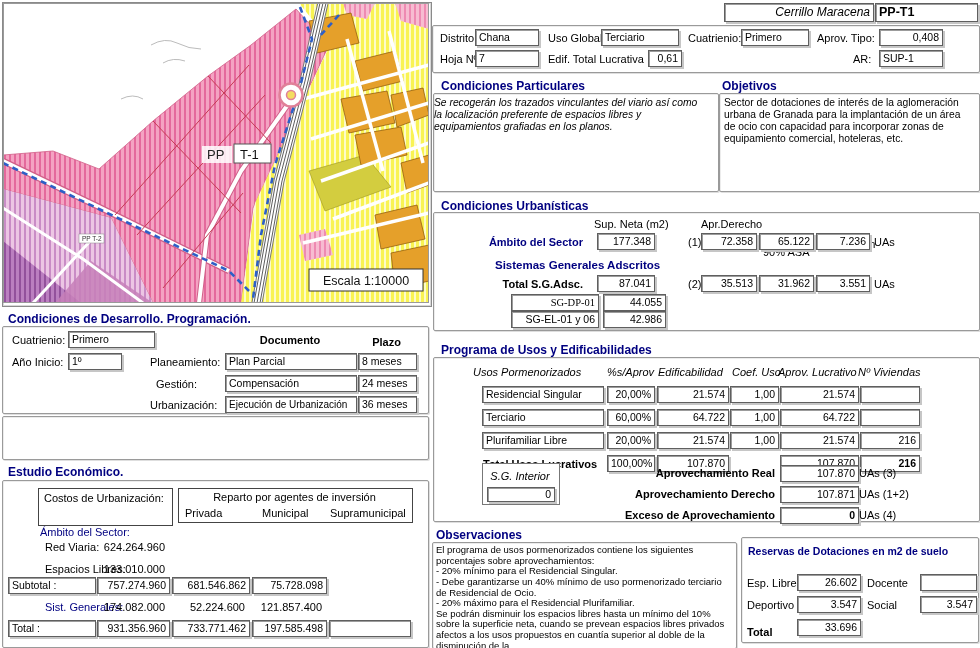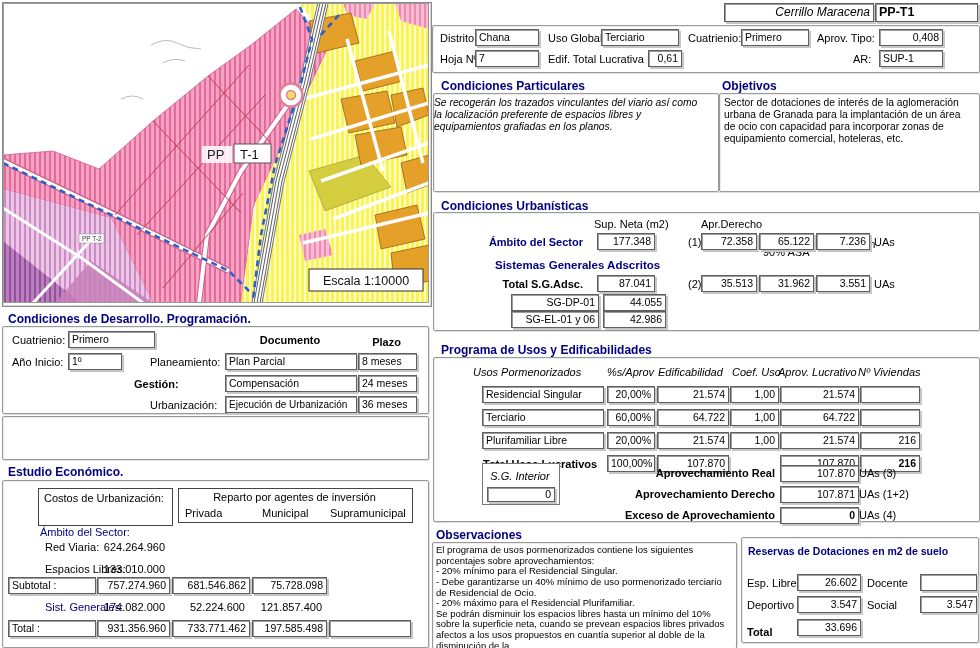--- a/index.html
+++ b/index.html
@@ -186,21 +186,21 @@
   <div class="hd" style="left:495px;top:259px;font-size:11.5px;">Sistemas Generales  Adscritos</div>
 
   <div class="lbl b r" style="left:455px;top:278px;width:128px;">Total S.G.Adsc.</div>
   <div class="tb num" style="left:597px;top:275px;width:50px;">87.041</div>
   <span class="lbl" style="left:688px;top:278px;">(2)</span>
   <div class="tb num" style="left:701px;top:275px;width:48px;">35.513</div>
   <div class="tb num" style="left:759px;top:275px;width:47px;">31.962</div>
   <div class="tb num" style="left:816px;top:275px;width:46px;">3.551</div>
   <span class="lbl" style="left:874px;top:278px;">UAs</span>
 
-  <div class="tb r" style="left:511px;top:294px;width:80px;">SG-DP-01</div>
+  <div class="tb r" style="left:511px;top:294px;width:80px;font-family:Liberation Serif, serif;">SG-DP-01</div>
   <div class="tb num" style="left:603px;top:294px;width:55px;">44.055</div>
   <div class="tb r" style="left:511px;top:311px;width:80px;">SG-EL-01 y 06</div>
   <div class="tb num" style="left:603px;top:311px;width:55px;">42.986</div>
 
   <div class="hd" style="left:441px;top:343px;">Programa de Usos y Edificabilidades</div>
   <div class="gb" style="left:433px;top:357px;width:545px;height:163px;"></div>
   <span class="lbl i sm" style="left:473px;top:366px;">Usos Pormenorizados</span>
   <span class="lbl i sm" style="left:607px;top:366px;">%s/Aprov</span>
   <span class="lbl i sm" style="left:658px;top:366px;">Edificabilidad</span>
   <span class="lbl i sm" style="left:732px;top:366px;">Coef. Uso</span>
@@ -275,21 +275,21 @@
   <span class="lbl" style="left:12px;top:334px;">Cuatrienio:</span>
   <div class="tb" style="left:68px;top:331px;width:79px;">Primero</div>
   <div class="lbl b c" style="left:225px;top:334px;width:130px;">Documento</div>
   <div class="lbl b c" style="left:358px;top:336px;width:57px;">Plazo</div>
   <span class="lbl" style="left:12px;top:356px;">Año Inicio:</span>
   <div class="tb" style="left:68px;top:353px;width:46px;">1º</div>
 
   <span class="lbl" style="left:150px;top:356px;">Planeamiento:</span>
   <div class="tb" style="left:225px;top:353px;width:124px;">Plan Parcial</div>
   <div class="tb" style="left:358px;top:353px;width:51px;">8 meses</div>
-  <span class="lbl" style="left:134px;top:378px;font-weight:bold;">Gestión:</span>
+  <span class="lbl" style="left:156px;top:378px;">Gestión:</span>
   <div class="tb" style="left:225px;top:375px;width:124px;">Compensación</div>
   <div class="tb" style="left:358px;top:375px;width:51px;">24 meses</div>
   <span class="lbl" style="left:150px;top:399px;">Urbanización:</span>
   <div class="tb" style="left:225px;top:396px;width:124px;font-size:10px;">Ejecución de Urbanización</div>
   <div class="tb" style="left:358px;top:396px;width:51px;">36 meses</div>
 
   <div class="gb" style="left:2px;top:416px;width:425px;height:42px;"></div>
 
   <div class="hd" style="left:8px;top:465px;">Estudio Económico.</div>
   <div class="gb" style="left:2px;top:480px;width:425px;height:166px;"></div>

